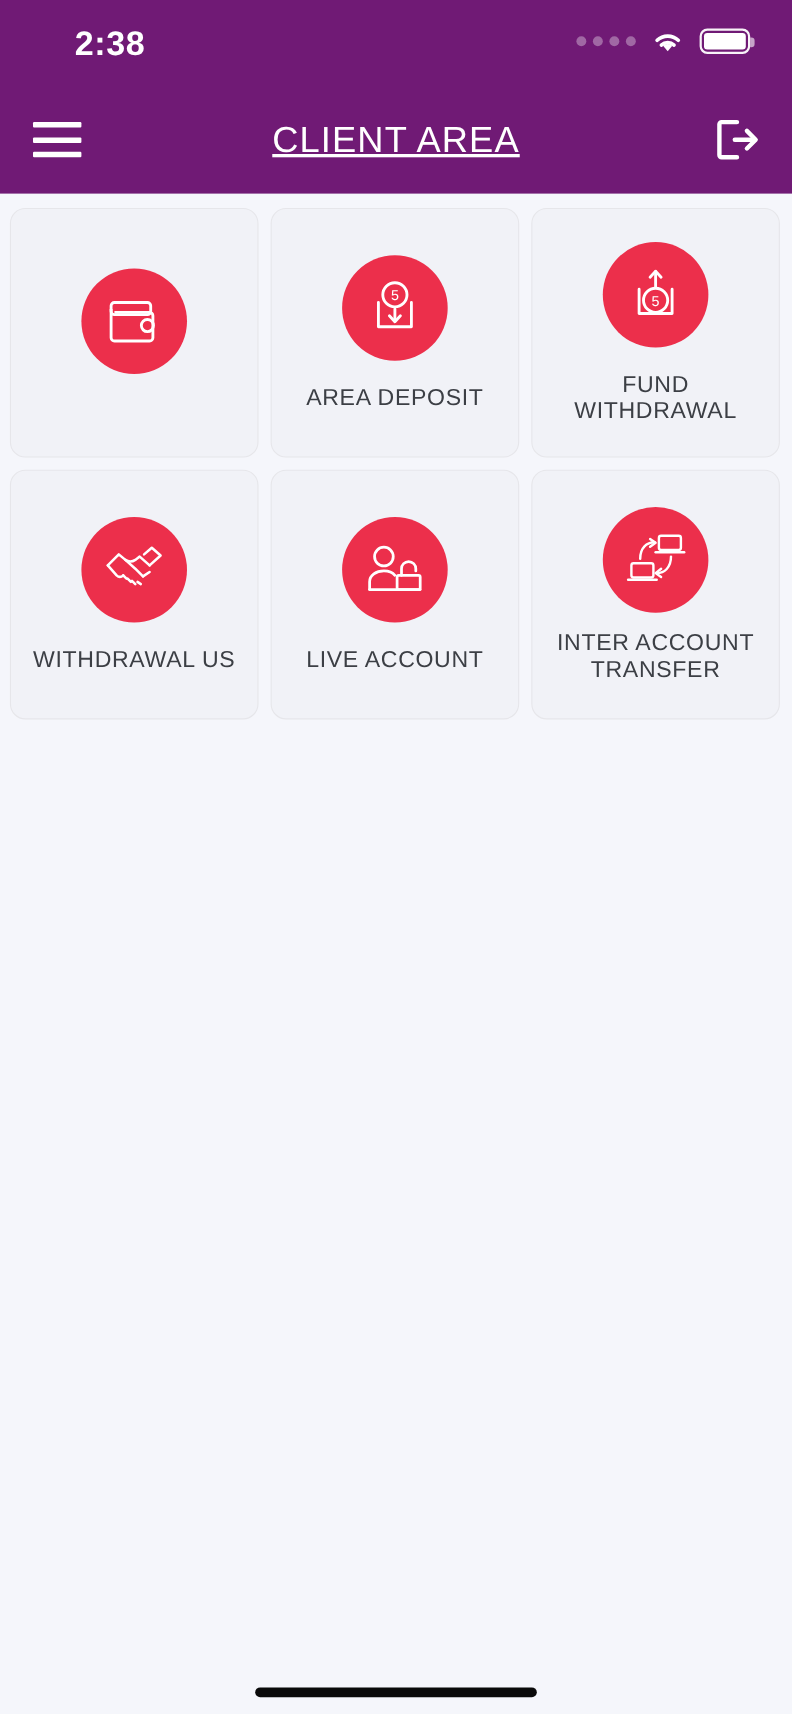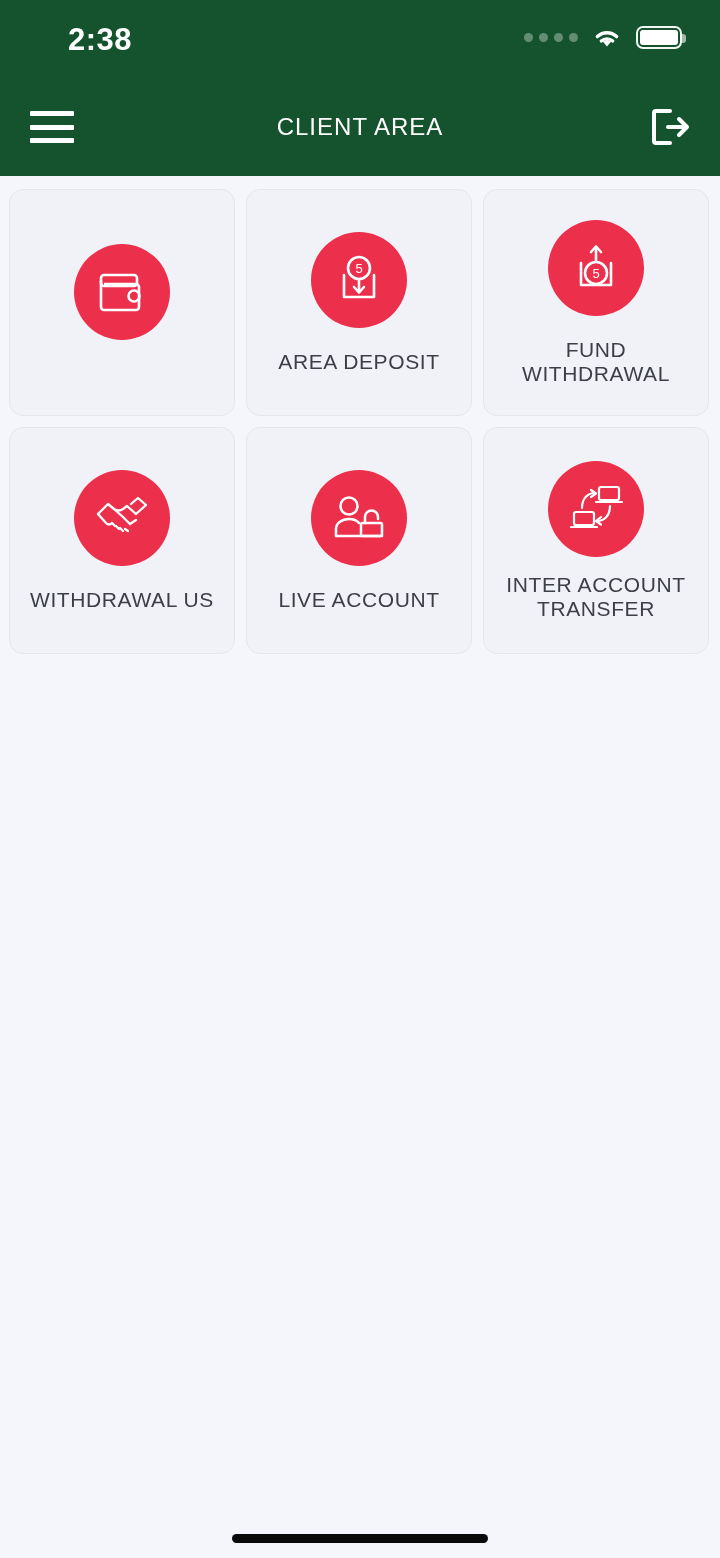--- a/index.html
+++ b/index.html
@@ -7,21 +7,21 @@
     width:720px; height:1558px;
     background:#f5f6fb;
     font-family:"Liberation Sans", sans-serif;
     overflow:hidden;
   }
   .phone { position:relative; width:720px; height:1558px; background:#f5f6fb; }
 
   
   .header {
     position:absolute; top:0; left:0; width:720px; height:176px;
-    background:#14532d;
+    background:#701a75;
   }
   .statusbar {
     position:absolute; top:0; left:0; width:100%; height:78px;
   }
   .status-time {
     position:absolute; left:68px; top:22px;
     color:#ffffff; font-size:31px; font-weight:bold;
     letter-spacing:0.5px;
   }
   .status-right {
@@ -42,21 +42,21 @@
     content:""; position:absolute; right:-6px; top:6px;
     width:4px; height:9px; border-radius:0 3px 3px 0;
     background:rgba(255,255,255,0.6);
   }
   .batt i { display:block; width:100%; height:100%; background:#fff; border-radius:3px; }
 
   .navbar { position:absolute; top:78px; left:0; width:100%; height:98px; }
   .nav-title {
     position:absolute; left:0; right:0; top:50%;
     transform:translateY(-50%);
-    text-align:center; color:#fff; font-size:24px; letter-spacing:1px;
+    text-align:center; color:#fff; font-size:33px; letter-spacing:1px;text-decoration:underline;
   }
   .menu-btn {
     position:absolute; left:30px; top:50%; transform:translateY(-50%);
     width:44px; height:32px; display:flex; flex-direction:column;
     justify-content:space-between; cursor:pointer;
   }
   .menu-btn span { display:block; height:5px; background:#fff; border-radius:1px; }
   .logout-btn {
     position:absolute; right:28px; top:50%; transform:translateY(-50%);
     width:46px; height:44px; cursor:pointer;

